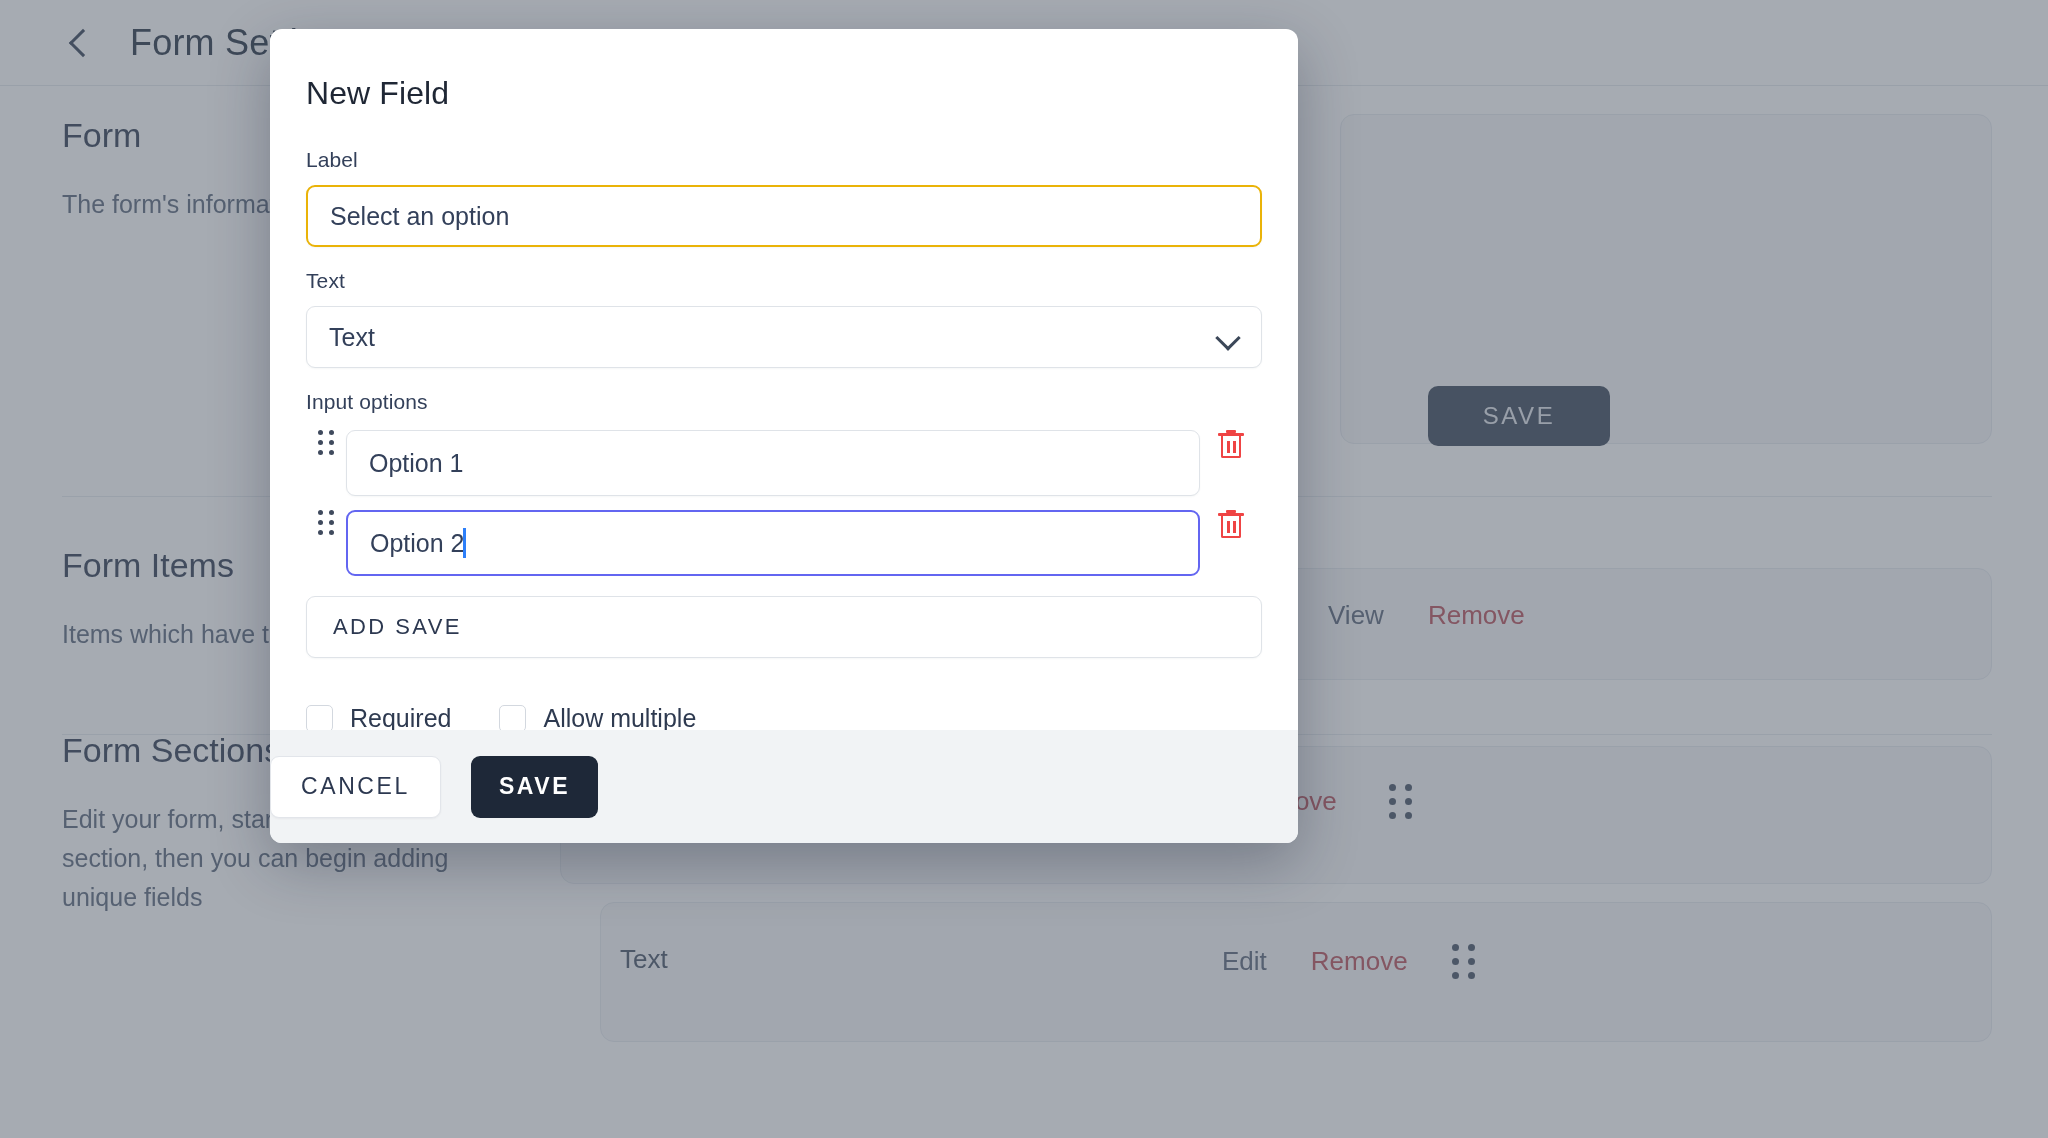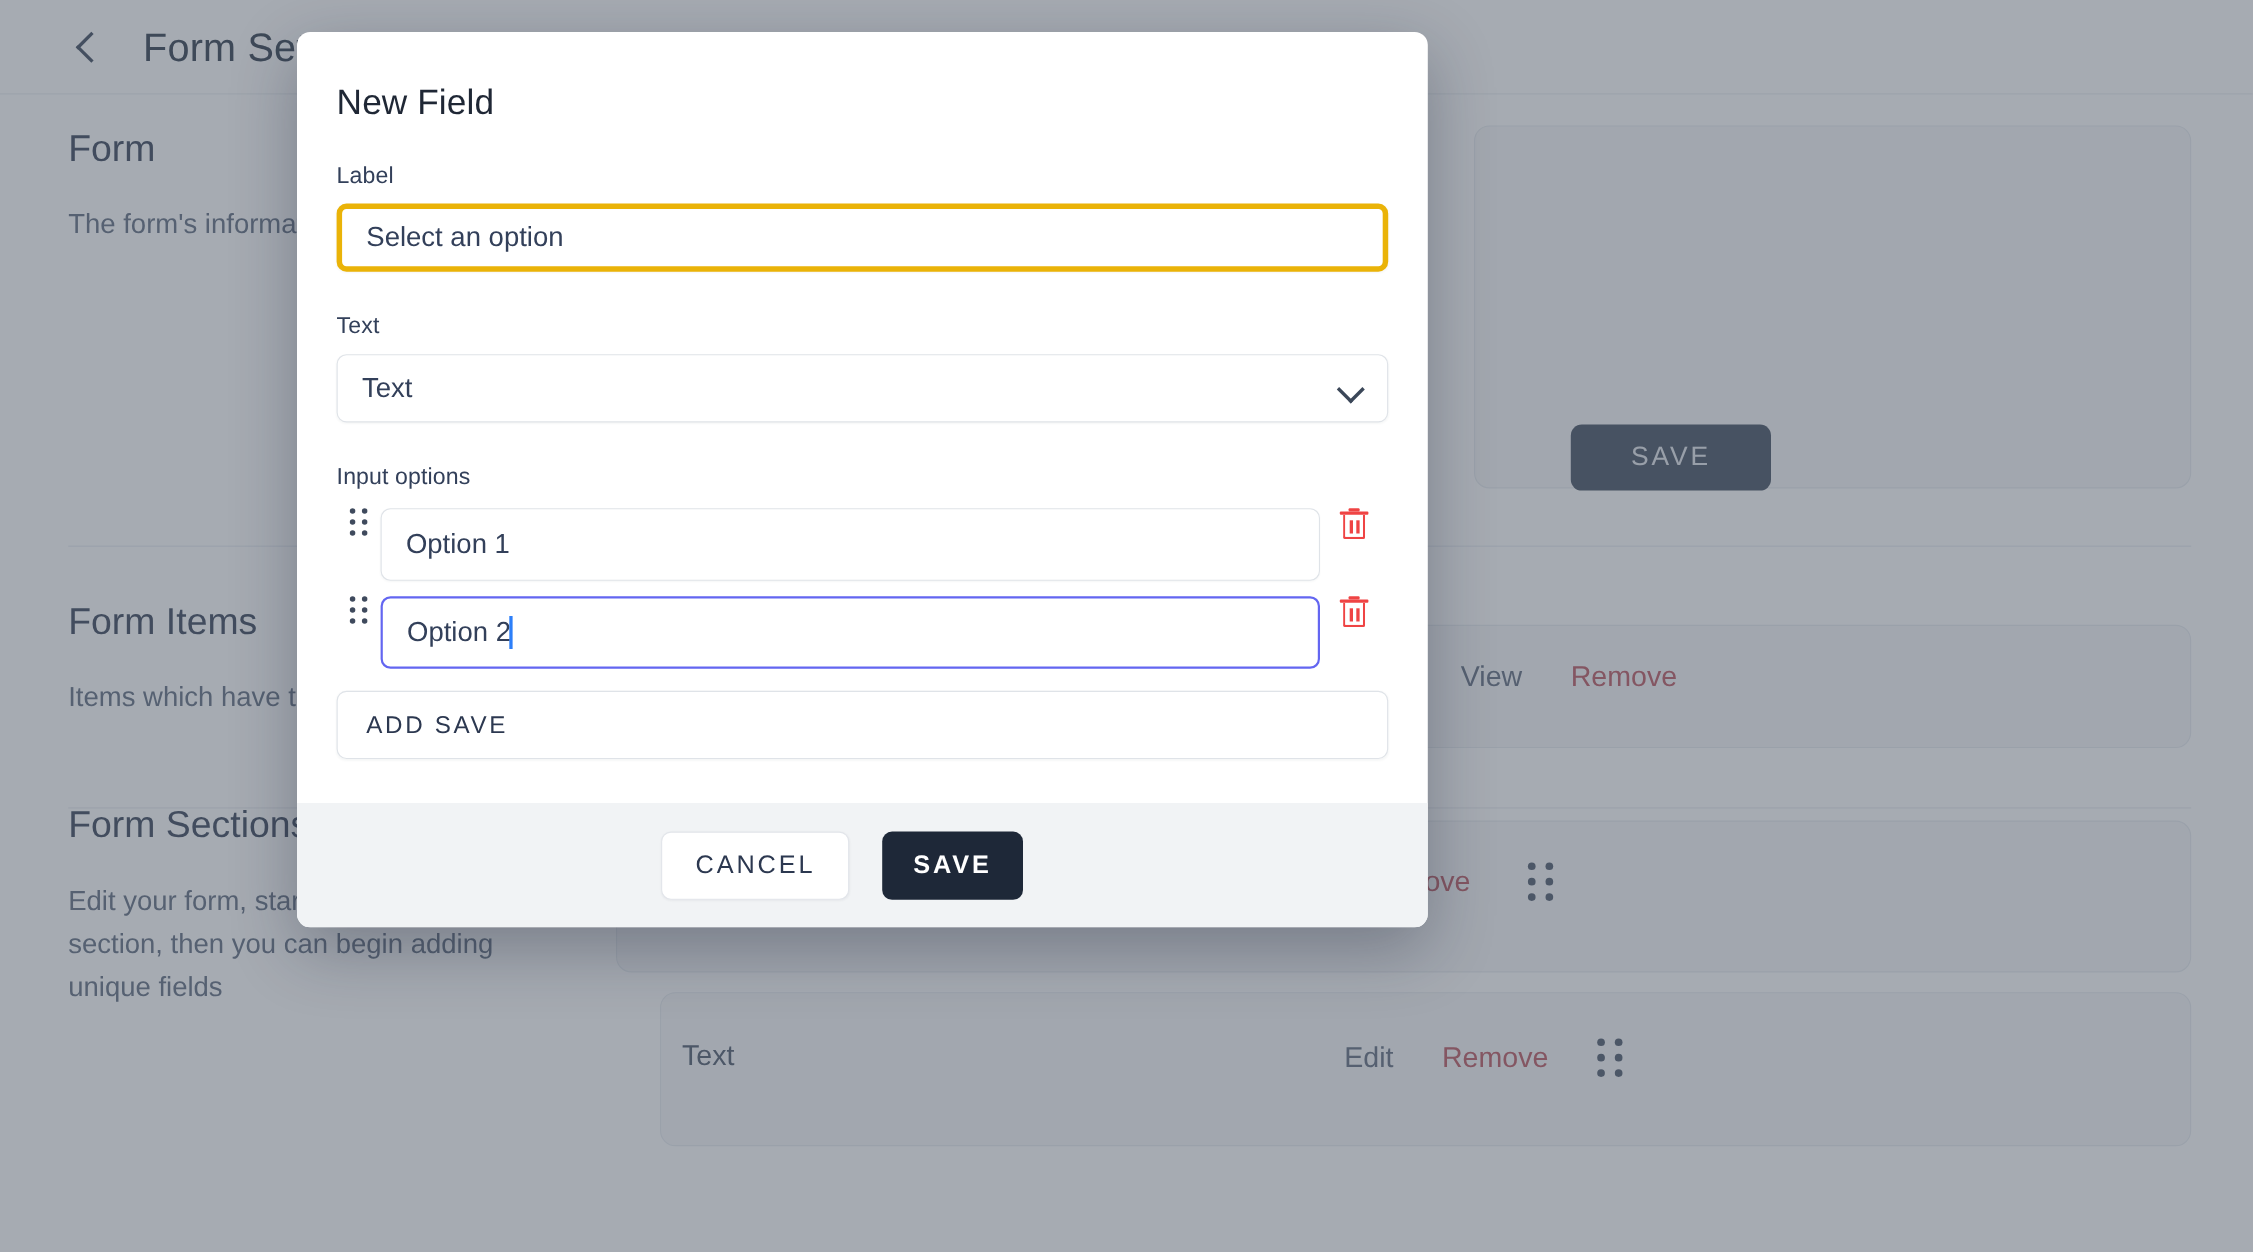--- a/index.html
+++ b/index.html
@@ -89,30 +89,30 @@
   .modal-title {
     font-size: 32px; font-weight: 400; color: #1f2735;
     letter-spacing: .1px;
     margin-bottom: 36px;
   }
   .field-label {
     font-size: 21px; color: #33405a; margin-bottom: 13px; letter-spacing: .1px;
   }
   .text-input {
     width: 100%; height: 62px;
-    border: 5px solid #eab308; border-radius: 9px;
+    border: 2px solid #eab308; border-radius: 9px;
     background: #fff;
     font-family: "Liberation Sans", sans-serif;
     font-size: 25px; color: #33405a;
     padding: 0 22px;
     outline: none;
     box-shadow: 0 1px 2px rgba(30,40,60,0.04);
   }
   .text-input::placeholder { color: #33405a; }
-  .field-block { margin-bottom: 38px; }
+  .field-block { margin-bottom: 22px; }
 
   .select-wrap { position: relative; }
   .select-box {
     width: 100%; height: 62px;
     border: 1px solid #dfe3e8; border-radius: 9px;
     background: #fff;
     display: flex; align-items: center;
     font-size: 25px; color: #33405a;
     padding: 0 22px;
     box-shadow: 0 1px 2px rgba(30,40,60,0.04);
@@ -209,21 +209,21 @@
   .cbox {
     width: 27px; height: 27px;
     border: 1.5px solid #d3d8df; border-radius: 5px;
     background: #fff; cursor: pointer; flex: none;
   }
   .cb-label { font-size: 25px; color: #2e3a50; }
 
   .modal-footer {
     flex: none; height: 113px;
     background: #f1f3f5;
-    display: flex; align-items: center; justify-content: center;
+    display: flex; align-items: center; justify-content: flex-start;
     gap: 30px;
     padding-right: 37px;
   }
   .btn-cancel {
     height: 62px; min-width: 140px;
     padding: 0 30px;
     background: #fff; border: 1px solid #e2e5ea; border-radius: 9px;
     font-family: "Liberation Sans", sans-serif;
     font-size: 23px; letter-spacing: 2.6px; color: #2c3850;
     cursor: pointer;

